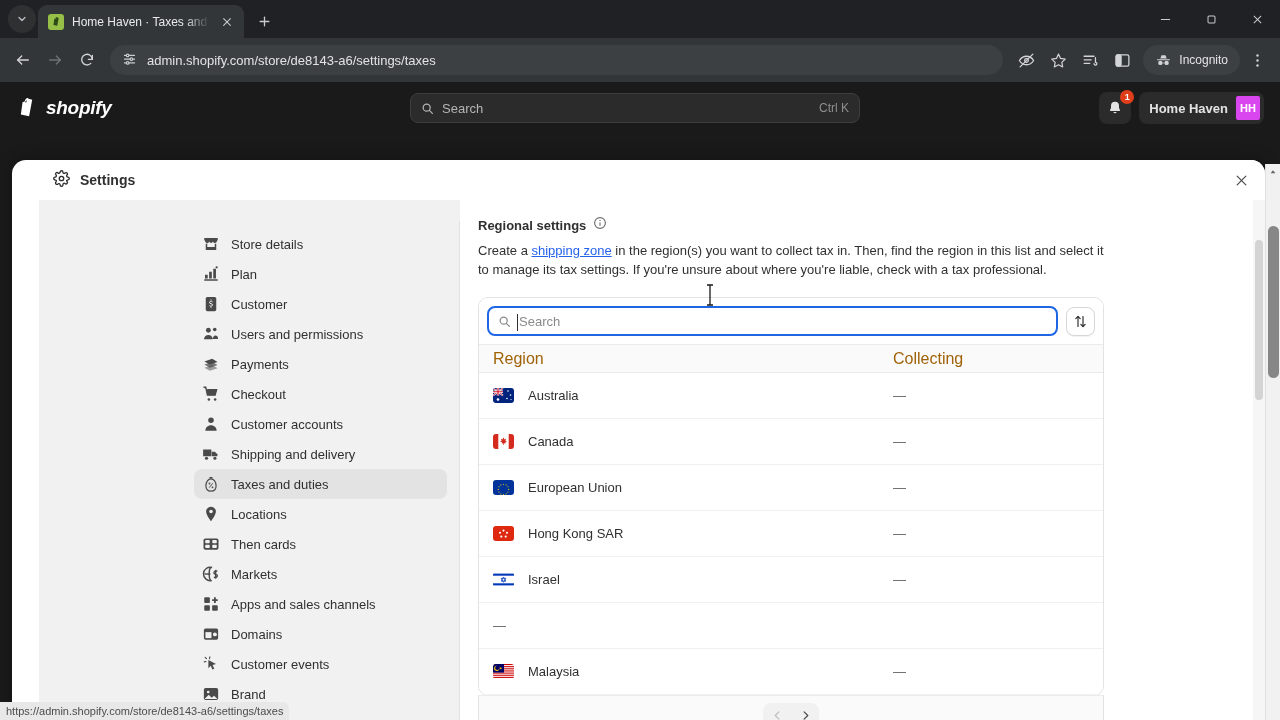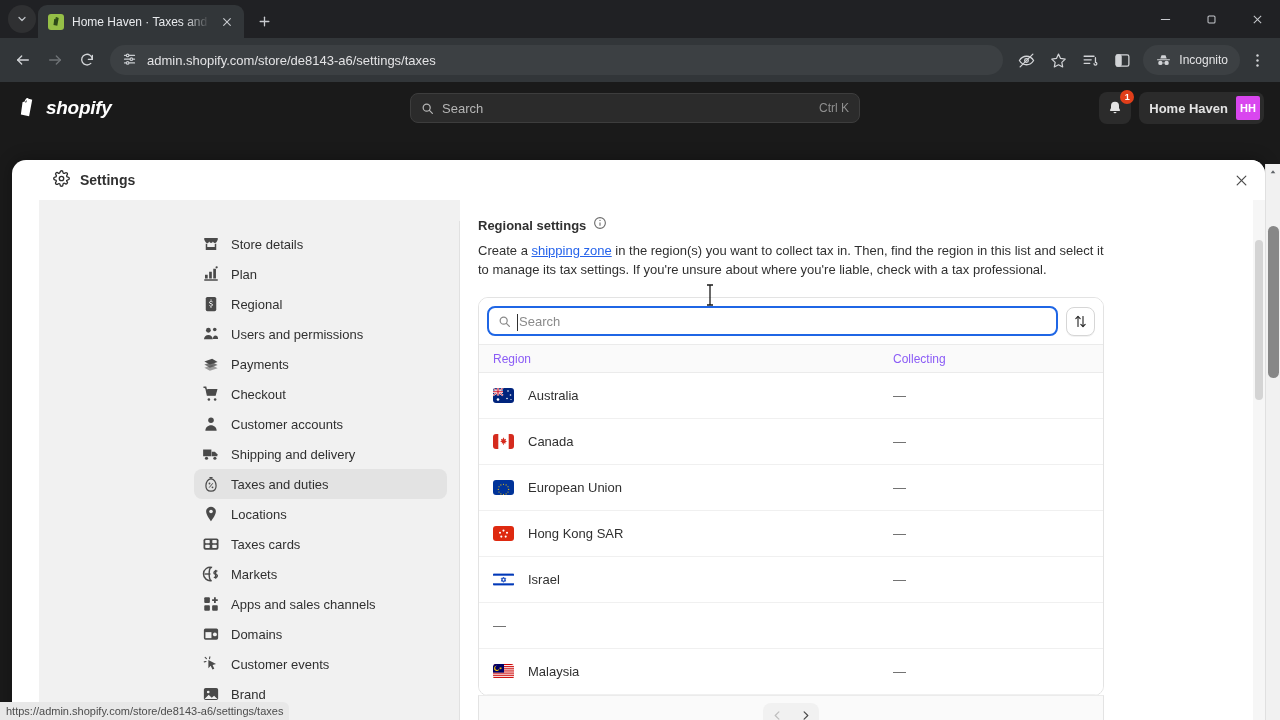--- a/index.html
+++ b/index.html
@@ -156,21 +156,21 @@
   .sortbtn {
     width:29px; height:29px; border:1px solid #d6d6d6; border-radius:8px;
     background:#fff; display:flex; align-items:center; justify-content:center; flex:none;
     box-shadow:0 1px 0 rgba(0,0,0,0.05);
   }
   .thead {
     height:29px; background:#fafafa; border-top:1px solid #ebebeb;
     border-bottom:1px solid #ebebeb; display:flex; align-items:center;
     padding:0 14px;
   }
-  .th { font-size:12px; color:#8b5cf6; }
+  .th { font-size:16px; color:#a16207; }
   .th.region { width:400px; }
   .row {
     height:46px; display:flex; align-items:center; padding:0 14px;
     border-bottom:1px solid #f0f0f0; background:#fff;
   }
   .row .cell-region { width:400px; display:flex; align-items:center; gap:14px; }
   .flag { width:21px; height:15px; border-radius:3px; flex:none; overflow:hidden; position:relative; }
   .row-name { font-size:13px; color:#303030; }
   .cell-collect { font-size:13px; color:#616161; }
 
@@ -429,21 +429,21 @@
               <span class="side-lbl">Plan</span>
             </div>
             <div class="side-item">
               <span class="side-ico">
                 <svg viewBox="0 0 24 24" fill="#4a4a4a">
                   <rect x="5" y="2.5" width="14" height="19" rx="2.2"></rect>
                   <path d="M12 6v1m0 9v1" stroke="#fff" stroke-width="1.3"></path>
                   <path d="M14 9.2a2.2 2.2 0 0 0-4 1c0 1.9 4 1 4 2.8a2.2 2.2 0 0 1-4 1" stroke="#fff" stroke-width="1.3" fill="none"></path>
                 </svg>
               </span>
-              <span class="side-lbl">Regional</span>
+              <span class="side-lbl">Customer</span>
             </div>
             <div class="side-item">
               <span class="side-ico">
                 <svg viewBox="0 0 24 24" fill="#4a4a4a">
                   <circle cx="8.5" cy="7" r="3.2"></circle>
                   <path d="M2.6 19c0-3.3 2.6-5.8 5.9-5.8s5.9 2.5 5.9 5.8z"></path>
                   <circle cx="17" cy="6" r="2.4"></circle>
                   <path d="M14.5 18.5c0-2.5 1.3-4.4 3.4-4.4 2 0 3.5 1.6 3.5 4.4z"></path>
                 </svg>
               </span>
@@ -514,21 +514,21 @@
             <div class="side-item">
               <span class="side-ico">
                 <svg viewBox="0 0 24 24" fill="#4a4a4a">
                   <rect x="2" y="4.5" width="20" height="15" rx="2.5"></rect>
                   <rect x="4.3" y="6.8" width="6" height="4.2" rx="1" fill="#f1f1f1"></rect>
                   <rect x="13.7" y="6.8" width="6" height="4.2" rx="1" fill="#f1f1f1"></rect>
                   <rect x="4.3" y="13" width="6" height="4.2" rx="1" fill="#f1f1f1"></rect>
                   <rect x="13.7" y="13" width="6" height="4.2" rx="1" fill="#f1f1f1"></rect>
                 </svg>
               </span>
-              <span class="side-lbl">Taxes cards</span>
+              <span class="side-lbl">Then cards</span>
             </div>
             <div class="side-item">
               <span class="side-ico">
                 <svg viewBox="0 0 24 24" fill="none" stroke="#4a4a4a" stroke-width="1.9">
                   <path d="M13.5 3.3A9 9 0 1 0 13 20.7"></path>
                   <path d="M3.3 12h8"></path>
                   <path d="M11.5 3.5c-2.6 2.4-2.6 14.2 0 17"></path>
                   <path d="M20.5 8.5a2.8 2.8 0 0 0-4.6 2.1c0 2.4 4.6 1.4 4.6 3.6a2.8 2.8 0 0 1-4.6 1.8"></path>
                   <path d="M18.2 6.5v11.6"></path>
                 </svg>

